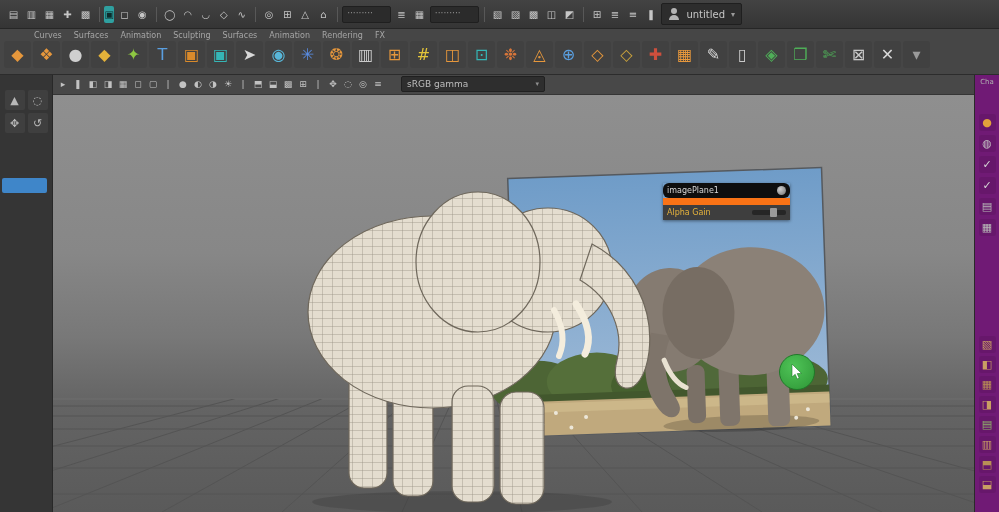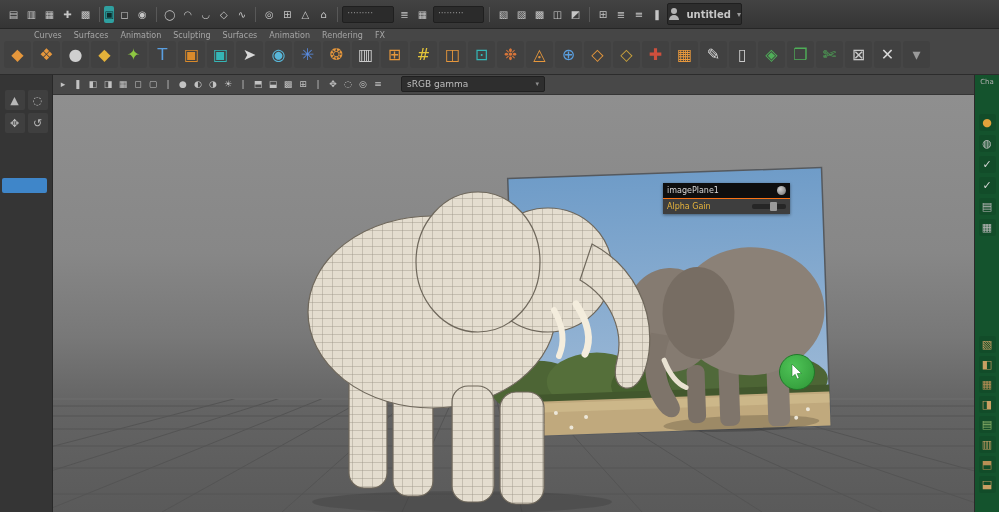--- a/index.html
+++ b/index.html
@@ -11,21 +11,21 @@
            background:linear-gradient(#434343,#353535);border-bottom:1px solid #262626;
            display:flex;align-items:center;padding:0 5px;gap:2px;z-index:10;}
   .mb-icon{width:17px;height:17px;display:flex;align-items:center;justify-content:center;
            font-size:10px;color:#c6c6c6;border-radius:2px;}
   .mb-icon.active{background:#2fa0a0;color:#0c2b2b;}
   .mb-sep{width:1px;height:15px;background:#585858;margin:0 3px;}
   .mb-field{width:92px;height:15px;background:#2b2b2b;border:1px solid #1f1f1f;border-radius:2px;
             color:#8f8f8f;font-size:9px;line-height:13px;padding:0 4px;overflow:hidden;}
   .user-dd{margin-left:auto;margin-right:252px;width:148px;height:20px;background:#2d2d2d;
            border:1px solid #1f1f1f;border-radius:2px;display:flex;align-items:center;gap:6px;
-           padding:0 0;color:#c6c6c6;font-size:10px;font-weight:bold;}
+           padding:0 6px;color:#c6c6c6;font-size:10px;}
   .user-dd .chev{margin-left:auto;font-size:8px;color:#9a9a9a;}
   .avatar{width:12px;height:12px;position:relative;flex:0 0 auto;}
   .avatar::before{content:"";position:absolute;top:0;left:3px;width:6px;height:6px;border-radius:50%;background:#b5b5b5;}
   .avatar::after{content:"";position:absolute;bottom:0;left:1px;width:10px;height:5px;border-radius:5px 5px 0 0;background:#b5b5b5;}
 
   
   .shelf{position:absolute;top:28px;left:0;right:0;height:46px;background:#464646;
          border-bottom:1px solid #2c2c2c;z-index:9;}
   .shelf-tabs{display:flex;gap:12px;padding:1px 8px 0 34px;font-size:8px;color:#a6a6a6;height:12px;align-items:center;}
   .shelf-icons{display:flex;align-items:center;gap:2px;padding:0 4px;}
@@ -34,21 +34,21 @@
 
   
   .left-toolbox{position:absolute;top:74px;left:0;width:52px;bottom:0;background:#353535;
                 border-right:1px solid #282828;z-index:5;}
   .tool-grid{display:grid;grid-template-columns:20px 20px;gap:3px;justify-content:center;padding-top:16px;}
   .tool-icon{width:20px;height:20px;display:flex;align-items:center;justify-content:center;
              color:#b8b8b8;font-size:11px;background:#3f3f3f;border-radius:2px;}
   .layout-selected{position:absolute;top:104px;left:2px;width:45px;height:15px;background:#3f86c9;border-radius:2px;}
 
   
-  .right-bar{position:absolute;top:74px;right:0;width:24px;bottom:0;background:#14532d;
+  .right-bar{position:absolute;top:74px;right:0;width:24px;bottom:0;background:#701a75;
              border-left:1px solid #2a2a2a;z-index:5;}
   .rb-tab{font-size:7px;color:#b0b0b0;text-align:center;padding-top:4px;}
   .rb-top{position:absolute;top:40px;left:0;right:0;display:flex;flex-direction:column;align-items:center;gap:4px;}
   .rb-bottom{position:absolute;top:262px;left:0;right:0;display:flex;flex-direction:column;align-items:center;gap:3px;}
   .rb-icon{width:17px;height:17px;display:flex;align-items:center;justify-content:center;
            font-size:11px;background:rgba(0,0,0,.08);border-radius:2px;}
 
   
   .viewport{position:absolute;top:74px;left:52px;right:24px;bottom:0;overflow:hidden;}
   .vp-toolbar{position:absolute;top:0;left:0;right:0;height:20px;background:#484848;
@@ -61,23 +61,23 @@
             padding:0 5px;gap:4px;}
   .vp-combo .chev{margin-left:auto;font-size:7px;color:#8f8f8f;}
   .vp-canvas{position:absolute;top:20px;left:0;right:0;bottom:0;
              background:linear-gradient(180deg,#8f8f8f 0%,#878787 38%,#787878 58%,#646464 74%,#5a5a5a 100%);}
   svg.scene{position:absolute;top:0;left:0;width:100%;height:100%;display:block;}
 
   
   .watermark{position:absolute;left:298px;top:238px;font-size:21px;font-weight:bold;letter-spacing:2px;
              color:rgba(40,74,215,0.85);z-index:6;white-space:nowrap;}
   .hud{position:absolute;left:663px;top:183px;width:127px;z-index:7;box-shadow:0 1px 3px rgba(0,0,0,.45);}
-  .hud-title{height:15px;background:#0e0e0e;color:#d8d8d8;font-size:8px;display:flex;align-items:center;padding:0 4px;gap:4px;}
+  .hud-title{height:15px;background:#0e0e0e;color:#d8d8d8;font-size:8px;display:flex;align-items:center;padding:0 4px;gap:4px;border-radius:6px;}
   .hud-knob{margin-left:auto;width:9px;height:9px;border-radius:50%;background:radial-gradient(circle at 35% 35%,#cfcfcf,#6f6f6f);}
-  .hud-row{height:15px;background:#3e3e3e;border-top:1px solid #f97316;color:#e6b33c;font-size:8px;
+  .hud-row{height:15px;background:#3e3e3e;border-top:7px solid #f97316;color:#e6b33c;font-size:8px;
            display:flex;align-items:center;padding:0 4px;gap:4px;}
   .hud-slider{margin-left:auto;width:34px;height:5px;background:#262626;border-radius:2px;position:relative;}
   .hud-slider::after{content:"";position:absolute;left:18px;top:-2px;width:7px;height:9px;background:#9a9a9a;border-radius:1px;}
   .cursor-badge{position:absolute;left:779px;top:354px;width:34px;height:34px;border-radius:50%;
                 background:radial-gradient(circle at 40% 35%,#4fc457,#2e9536);border:1px solid #1f7a28;
                 z-index:8;display:flex;align-items:center;justify-content:center;}
 </style>
 </head>
 <body>
 

